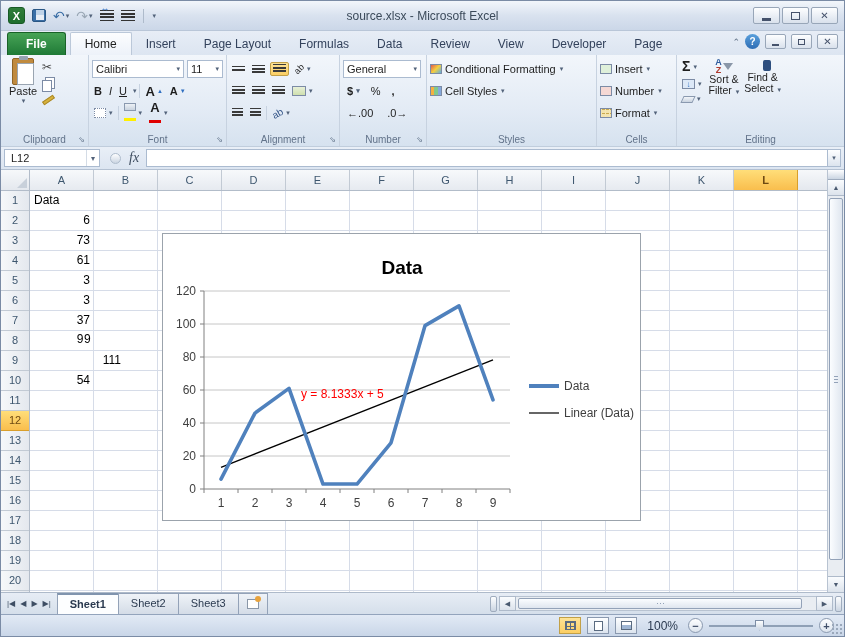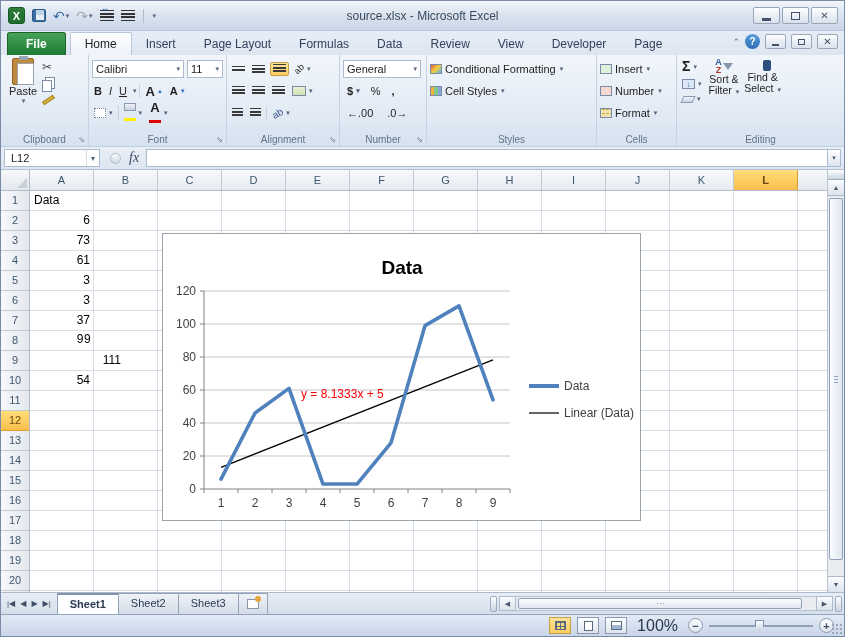--- a/index.html
+++ b/index.html
@@ -562,21 +562,21 @@
     <div class="right">
       <div class="viewbtn active">
           <div class="vb-grid"></div>
         </div>
       <div class="viewbtn">
           <div class="vb-page"></div>
         </div>
       <div class="viewbtn">
           <div class="vb-break"></div>
         </div>
-      <span style="font-size:16px; margin:0 4px;">100%</span>
+      <span style="font-size:12px; margin:0 4px;">100%</span>
       <div class="zoombtn">−</div>
       <div id="zoomtrack">
           <div id="zoomthumb"></div>
         </div>
       <div class="zoombtn">+</div>
     </div>
     <div class="grip"></div>
   </div>
 </div>
 

